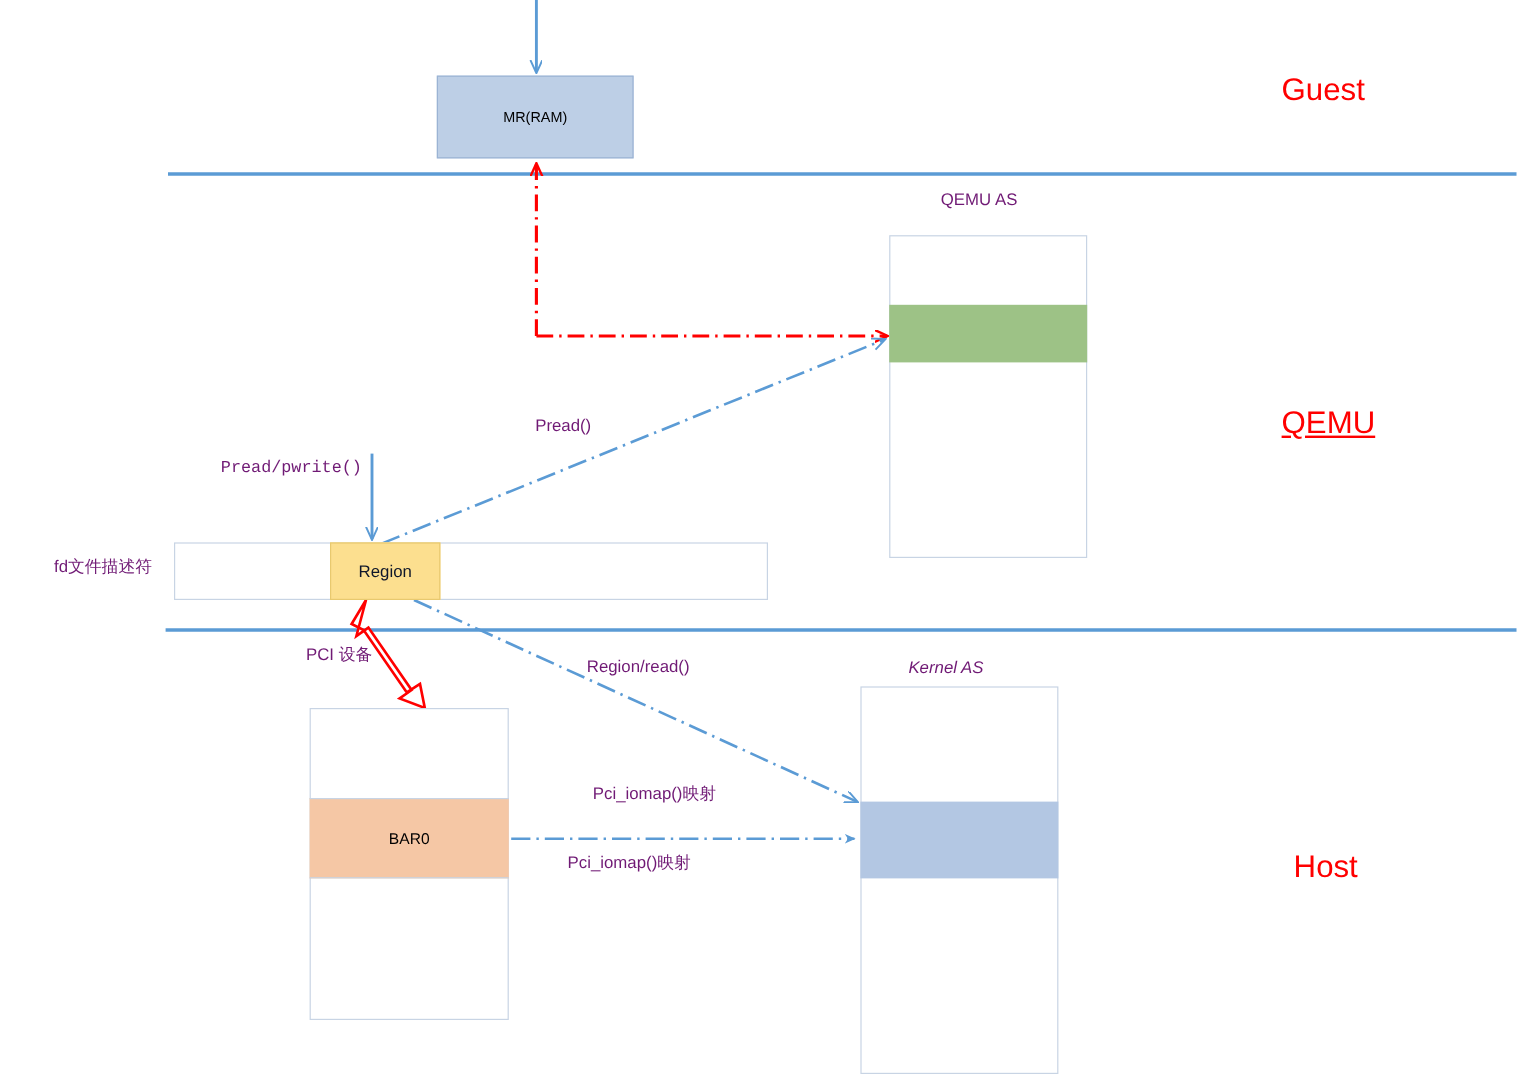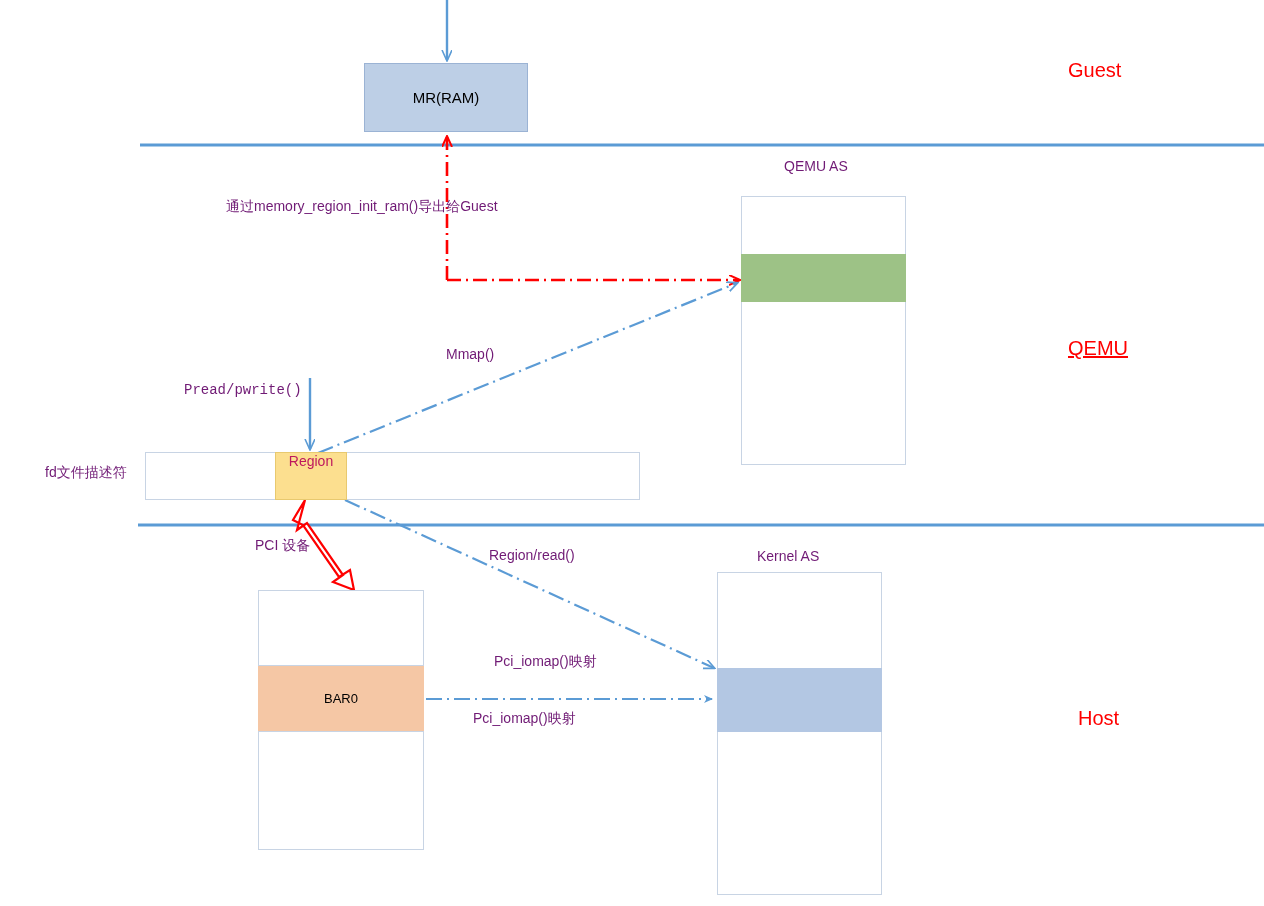--- a/index.html
+++ b/index.html
@@ -28,21 +28,21 @@
     box-sizing: border-box;
     display: flex;
     align-items: center;
     justify-content: center;
   }
   .mr-ram {
     left: 364px; top: 63px; width: 164px; height: 69px;
     background: #bdcfe6;
     border: 1px solid #9bb3d4;
     color: #000000;
-    font-size: 15px;
+    font-size: 12px;
   }
   .as-frame {
     background: #ffffff;
     border: 1px solid #c8d4e4;
   }
   .qemu-as-frame { left: 741px; top: 196px; width: 165px; height: 269px; }
   .kernel-as-frame { left: 717px; top: 572px; width: 165px; height: 323px; }
   .pci-frame { left: 258px; top: 590px; width: 166px; height: 260px; }
   .fd-frame { left: 145px; top: 452px; width: 495px; height: 48px; }
 
@@ -60,41 +60,41 @@
   }
   .bar0-band {
     left: 258px; top: 665px; width: 166px; height: 67px;
     background: #f5c7a5;
     border-top: 1px solid #c8d4e4;
     border-bottom: 1px solid #c8d4e4;
     display: flex; align-items: center; justify-content: center;
     color: #000000; font-size: 13px;
   }
   .region-box {
-    left: 275px; top: 452px; width: 72px; height: 48px;
+    left: 275px; top: 452px; width: 92px; height: 48px;
     background: #fcdf8f;
     border: 1px solid #e8c96f;
-    display: flex; align-items: flex-start; justify-content: center;
-    color: #be185d; font-size: 14px;
+    display: flex; align-items: center; justify-content: center;
+    color: #0f172a; font-size: 14px;
   }
 
   .lbl {
     position: absolute;
     white-space: nowrap;
     color: #701a75;
     font-size: 14px;
   }
   .lbl-red {
     position: absolute;
     white-space: nowrap;
     color: #ff0000;
-    font-size: 20px;
+    font-size: 26px;
   }
   .lbl-qemu-as { left: 784px; top: 158px; }
-  .lbl-kernel-as { left: 757px; top: 548px; }
+  .lbl-kernel-as { left: 757px; top: 548px; font-style: italic; }
   .lbl-pci { left: 223px; top: 537px; margin-left: 32px; }
   .lbl-fd { left: 12px; top: 464px; margin-left: 33px; }
   .lbl-pread { left: 184px; top: 382px; font-family: Liberation Mono, monospace; }
   .lbl-mmap { left: 446px; top: 346px; }
   .lbl-writeread { left: 489px; top: 547px; }
   .lbl-iomap1 { left: 494px; top: 653px; }
   .lbl-iomap2 { left: 473px; top: 710px; }
   .lbl-export { left: 226px; top: 198px; }
   .lbl-guest { left: 1068px; top: 59px; }
   .lbl-qemu { left: 1068px; top: 337px; text-decoration: underline; }
@@ -173,22 +173,21 @@
   <div class="lbl lbl-pci">PCI 设备</div>
   <div class="box as-frame pci-frame"></div>
   <div class="band bar0-band">
     <span>BAR0</span>
   </div>
 
   <div class="lbl lbl-kernel-as">Kernel AS</div>
   <div class="box as-frame kernel-as-frame"></div>
   <div class="band kernel-as-band"></div>
 
-  <div class="lbl lbl-export">通过memory_region_init_ram()导出给Guest</div>
-  <div class="lbl lbl-mmap">Mmap()</div>
+  <div class="lbl lbl-mmap">Pread()</div>
   <div class="lbl lbl-pread">Pread/pwrite()</div>
   <div class="lbl lbl-writeread">Region/read()</div>
   <div class="lbl lbl-iomap1">Pci_iomap()映射</div>
   <div class="lbl lbl-iomap2">Pci_iomap()映射</div>
 
   <div class="lbl-red lbl-guest">Guest</div>
   <div class="lbl-red lbl-qemu">QEMU</div>
   <div class="lbl-red lbl-host">Host</div>
 
 </div>

